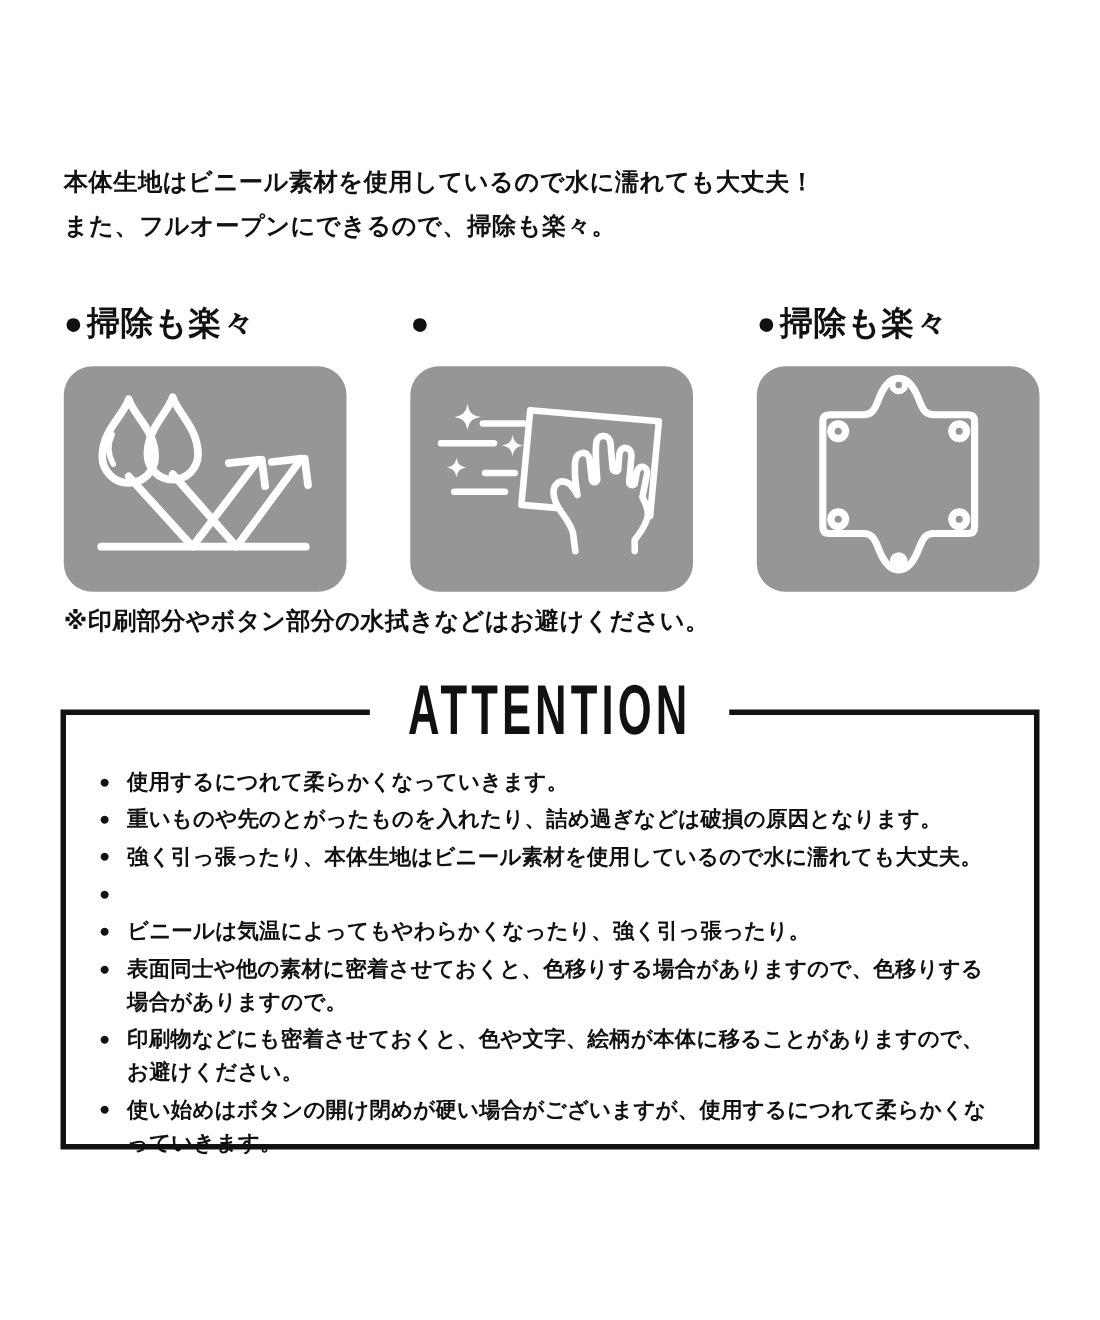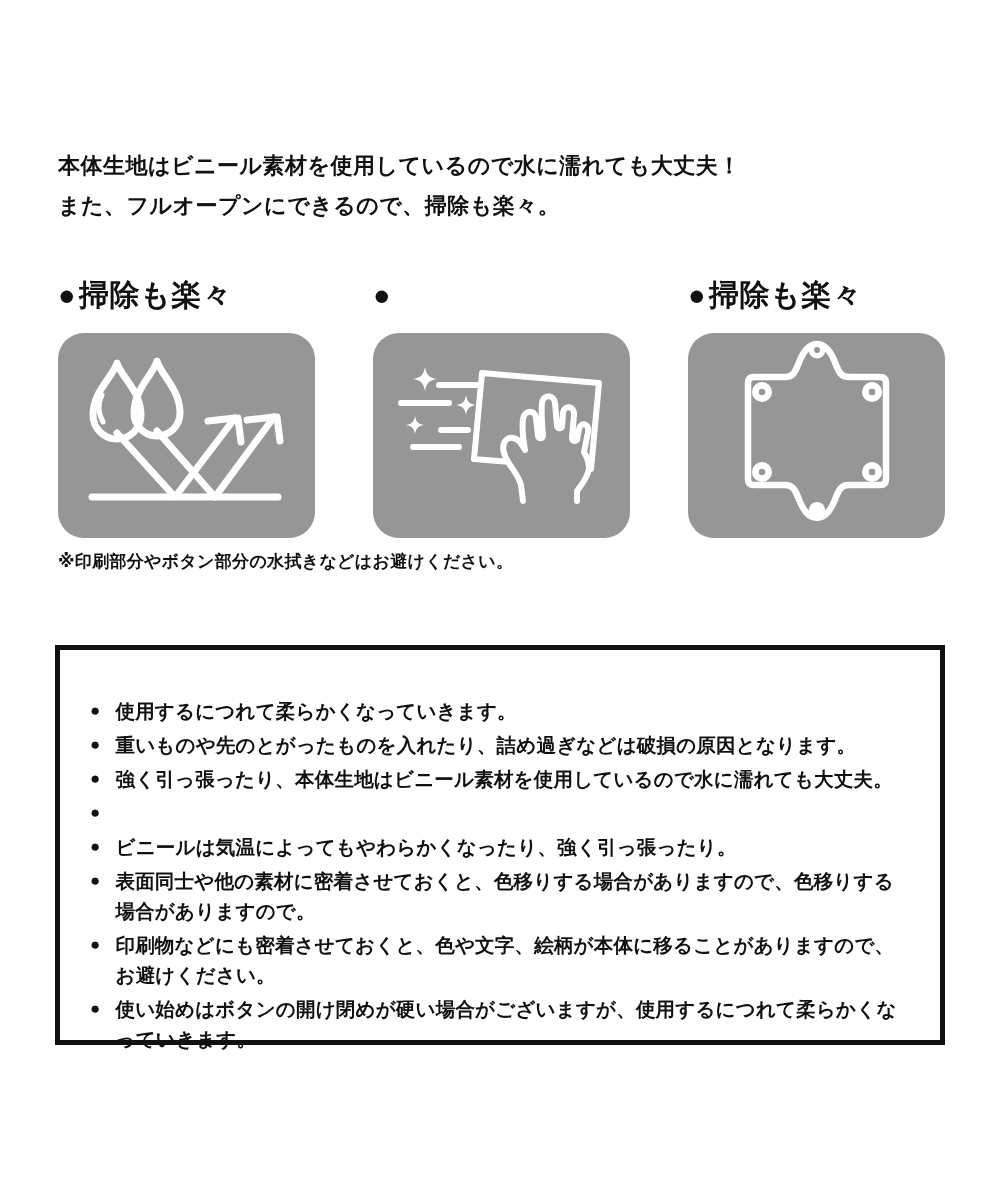--- a/index.html
+++ b/index.html
@@ -14,21 +14,21 @@
   
   .feature { position:absolute; top:272px; width:257px; }
   .feature.f1 { left:58px; } .feature.f2 { left:373px; } .feature.f3 { left:688px; }
   .feature h2 { font-size:30px; font-weight:800; line-height:46px; margin-bottom:15px;
                 letter-spacing:.5px; white-space:nowrap; display:flex; align-items:center; }
   .feature h2 .dot { font-size:29px; margin-right:3px; }
   .icon-box { width:257px; height:205px; background:#969696; border-radius:26px; }
   .icon-box svg { display:block; width:257px; height:205px; }
 
   
-  .note { position:absolute; left:58px; top:550px; font-size:17px; font-weight:600; letter-spacing:.3px; }
+  .note { position:absolute; left:58px; top:550px; font-size:22px; font-weight:600; letter-spacing:.3px; }
 
   
   .attention { position:absolute; left:55px; top:645px; width:890px; height:400px;
                border:5px solid #111; background:#fff; }
   .attn-header { position:absolute; top:-43px; left:0; right:0; display:flex; justify-content:center; }
   .attn-label { background:#fff; padding:0 56px; height:76px; line-height:76px;
                 font-size:64px; font-weight:800; letter-spacing:6px; color:#111;
                 transform:scaleX(0.62); transform-origin:center; white-space:nowrap; }
   .attention ul { list-style:none; padding:46px 30px 10px 30px; }
   .attention li { display:flex; font-size:19.5px; font-weight:600; line-height:30px;
@@ -120,20 +120,23 @@
             <circle cx="129" cy="17" r="3" fill="#969696"></circle>
           <circle cx="129" cy="177" r="8" fill="#ffffff"></circle>
         </g>
       </svg>
     </div>
   </div>
 
   <p class="note">※印刷部分やボタン部分の水拭きなどはお避けください。</p>
 
   <section class="attention">
+    <div class="attn-header">
+      <span class="attn-label">ATTENTION</span>
+    </div>
     <ul>
       <li>
         <span class="dot">●</span>
         <span>使用するにつれて柔らかくなっていきます。</span>
         </li>
       <li>
         <span class="dot">●</span>
         <span>重いものや先のとがったものを入れたり、詰め過ぎなどは破損の原因となります。</span>
         </li>
       <li>

